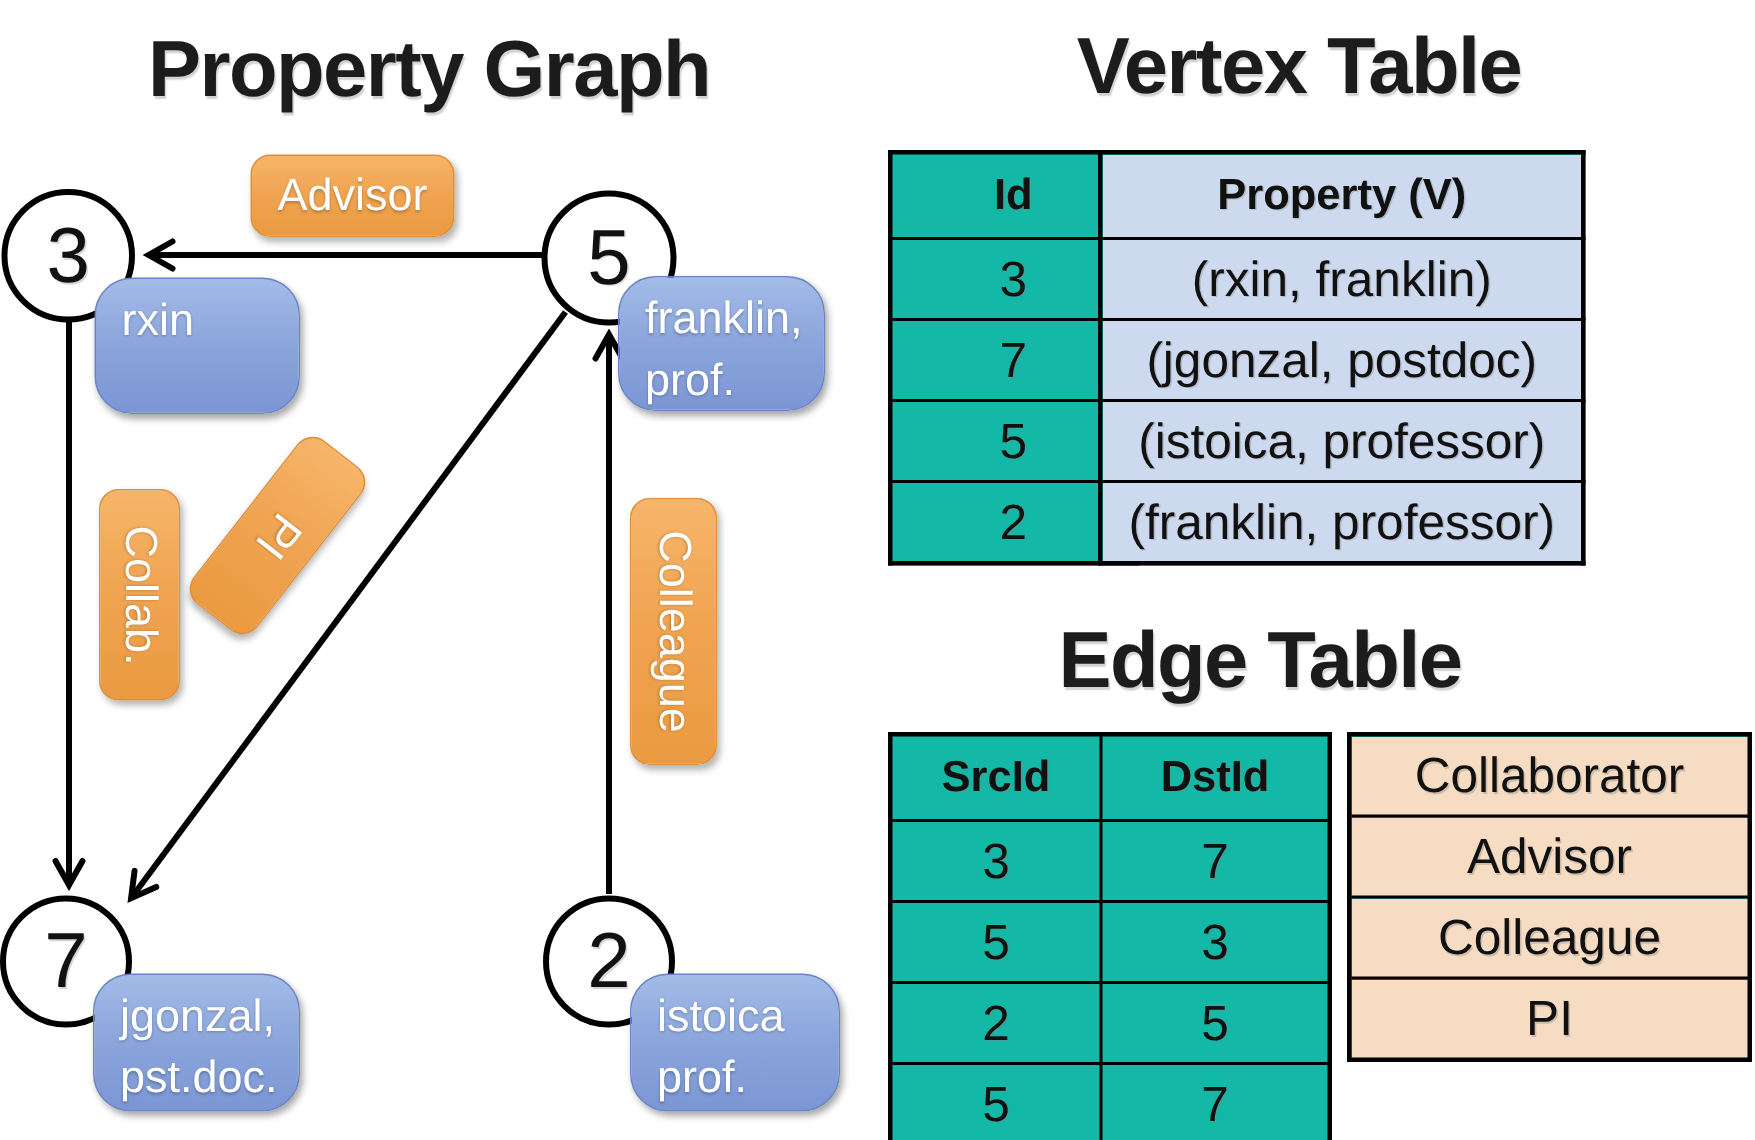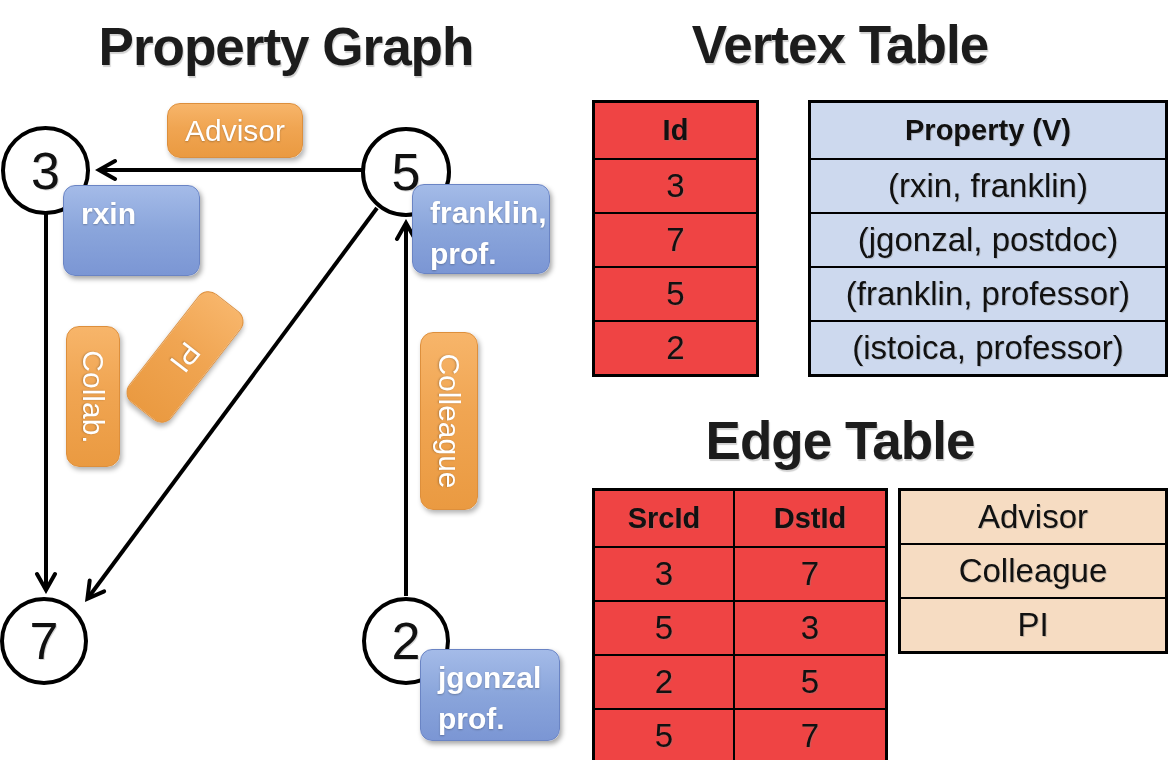--- a/index.html
+++ b/index.html
@@ -16,43 +16,42 @@
   .edges-svg { position:absolute; left:0; top:0; z-index:1; }
   .gnode {
     position:absolute; z-index:3; background:#fff; border:4px solid #000; border-radius:50%;
     display:flex; align-items:center; justify-content:center;
     font-size:52px; color:#111; box-sizing:border-box;
     text-shadow:1px 1px 0 rgba(120,120,120,0.3);
   }
   .vbox {
     position:absolute; z-index:4; box-sizing:border-box;
     background:linear-gradient(180deg,#a4bbe8 0%,#8aa5db 50%,#7b96d4 100%);
-    border:1.5px solid #6a84c4; border-radius:12px;
+    border:1.5px solid #6a84c4; border-radius:25px;
     color:#fff; font-size:30px; line-height:41px; padding:7px 6px 0 17px;
     box-shadow:2px 3px 5px rgba(0,0,0,0.35);
     text-shadow:0 1px 2px rgba(0,0,0,0.25);
-    font-weight:bold;
   }
   .elabel {
     position:absolute; z-index:2; box-sizing:border-box;
     background:linear-gradient(180deg,#f7b56a 0%,#f0a552 45%,#ea9a41 100%);
     border:1.5px solid #dd8f3c; border-radius:13px;
     color:#fff; font-size:30px;
     box-shadow:2px 3px 5px rgba(0,0,0,0.3);
     text-shadow:0 1px 2px rgba(0,0,0,0.25);
   }
   .elabel.horiz { display:flex; align-items:center; justify-content:center; }
   .vtext {
     position:absolute; top:50%; left:50%;
     transform:translate(-50%,-50%) rotate(90deg); white-space:nowrap;
   }
   
   .tbl {
     position:absolute; border-collapse:collapse; table-layout:fixed;
-    border:3px solid #000; background:#ef4444;
+    border:3px solid #000; background:#14b8a6;
   }
   .tbl th, .tbl td {
     border:2px solid #000; text-align:center; vertical-align:middle;
     overflow:hidden; white-space:nowrap;
     text-shadow:1px 1px 0 rgba(130,130,130,0.35);
   }
   .tbl th { font-size:29px; font-weight:bold; height:53px; color:#111; }
   .tbl td { font-size:33px; font-weight:400; height:50px; color:#111; }
   .fill-vblue th, .fill-vblue td { background:#cdd9ee; }
   .fill-etan th, .fill-etan td { background:#f6dcc2; }
@@ -89,39 +88,43 @@
     <span>2</span>
   </div>
 
   <div class="vbox" style="left:63px; top:185px; width:137px; height:91px;">
     <div>rxin</div>
   </div>
   <div class="vbox" style="left:412px; top:184px; width:138px; height:90px;">
     <div>franklin,</div>
     <div>prof.</div>
   </div>
+  <div class="vbox" style="left:62px; top:649px; width:138px; height:92px;">
+    <div>jgonzal,</div>
+    <div>pst.doc.</div>
+  </div>
   <div class="vbox" style="left:420px; top:649px; width:140px; height:92px;">
-    <div>jgonzal</div>
+    <div>istoica</div>
     <div>prof.</div>
   </div>
 
   <div class="elabel horiz" style="left:167px; top:103px; width:136px; height:55px;">
     <span>Advisor</span>
   </div>
   <div class="elabel" style="left:66px; top:326px; width:54px; height:141px;">
     <span class="vtext">Collab.</span>
   </div>
   <div class="elabel" style="left:158px; top:288px; width:54px; height:138px; transform:rotate(38deg);">
     <span class="vtext">PI</span>
   </div>
   <div class="elabel" style="left:420px; top:332px; width:58px; height:178px;">
     <span class="vtext">Colleague</span>
   </div>
 
-  <h1 class="panel-title" style="left:580px; top:14px; width:520px;">Vertex Table</h1>
+  <h1 class="panel-title" style="left:606px; top:14px; width:520px;">Vertex Table</h1>
 
   <table class="tbl" style="left:592px; top:100px; width:167px;">
     <tbody>
         <tr>
       <th>Id</th>
         </tr>
     <tr>
       <td>3</td>
         </tr>
     <tr>
@@ -129,36 +132,36 @@
         </tr>
     <tr>
       <td>5</td>
         </tr>
     <tr>
       <td>2</td>
         </tr>
   </tbody>
     </table>
 
-  <table class="tbl fill-vblue" style="left:808px; top:100px; width:360px;">
+  <table class="tbl fill-vblue" style="left:732px; top:100px; width:325px;">
     <tbody>
         <tr>
       <th>Property (V)</th>
         </tr>
     <tr>
       <td>(rxin, franklin)</td>
         </tr>
     <tr>
       <td>(jgonzal, postdoc)</td>
         </tr>
     <tr>
+      <td>(istoica, professor)</td>
+        </tr>
+    <tr>
       <td>(franklin, professor)</td>
-        </tr>
-    <tr>
-      <td>(istoica, professor)</td>
         </tr>
   </tbody>
     </table>
 
   <h1 class="panel-title" style="left:580px; top:400px; width:520px;margin-top:10px;">Edge Table</h1>
 
   <table class="tbl" style="left:592px; top:488px; width:296px;">
     <tbody>
         <tr>
       <th style="width:136px;">SrcId</th>
@@ -179,20 +182,23 @@
     <tr>
       <td>5</td>
       <td>7</td>
         </tr>
   </tbody>
     </table>
 
   <table class="tbl fill-etan" style="left:898px; top:488px; width:270px;">
     <tbody>
     <tr>
+      <td>Collaborator</td>
+        </tr>
+    <tr>
       <td>Advisor</td>
         </tr>
     <tr>
       <td>Colleague</td>
         </tr>
     <tr>
       <td>PI</td>
         </tr>
   </tbody>
     </table>

